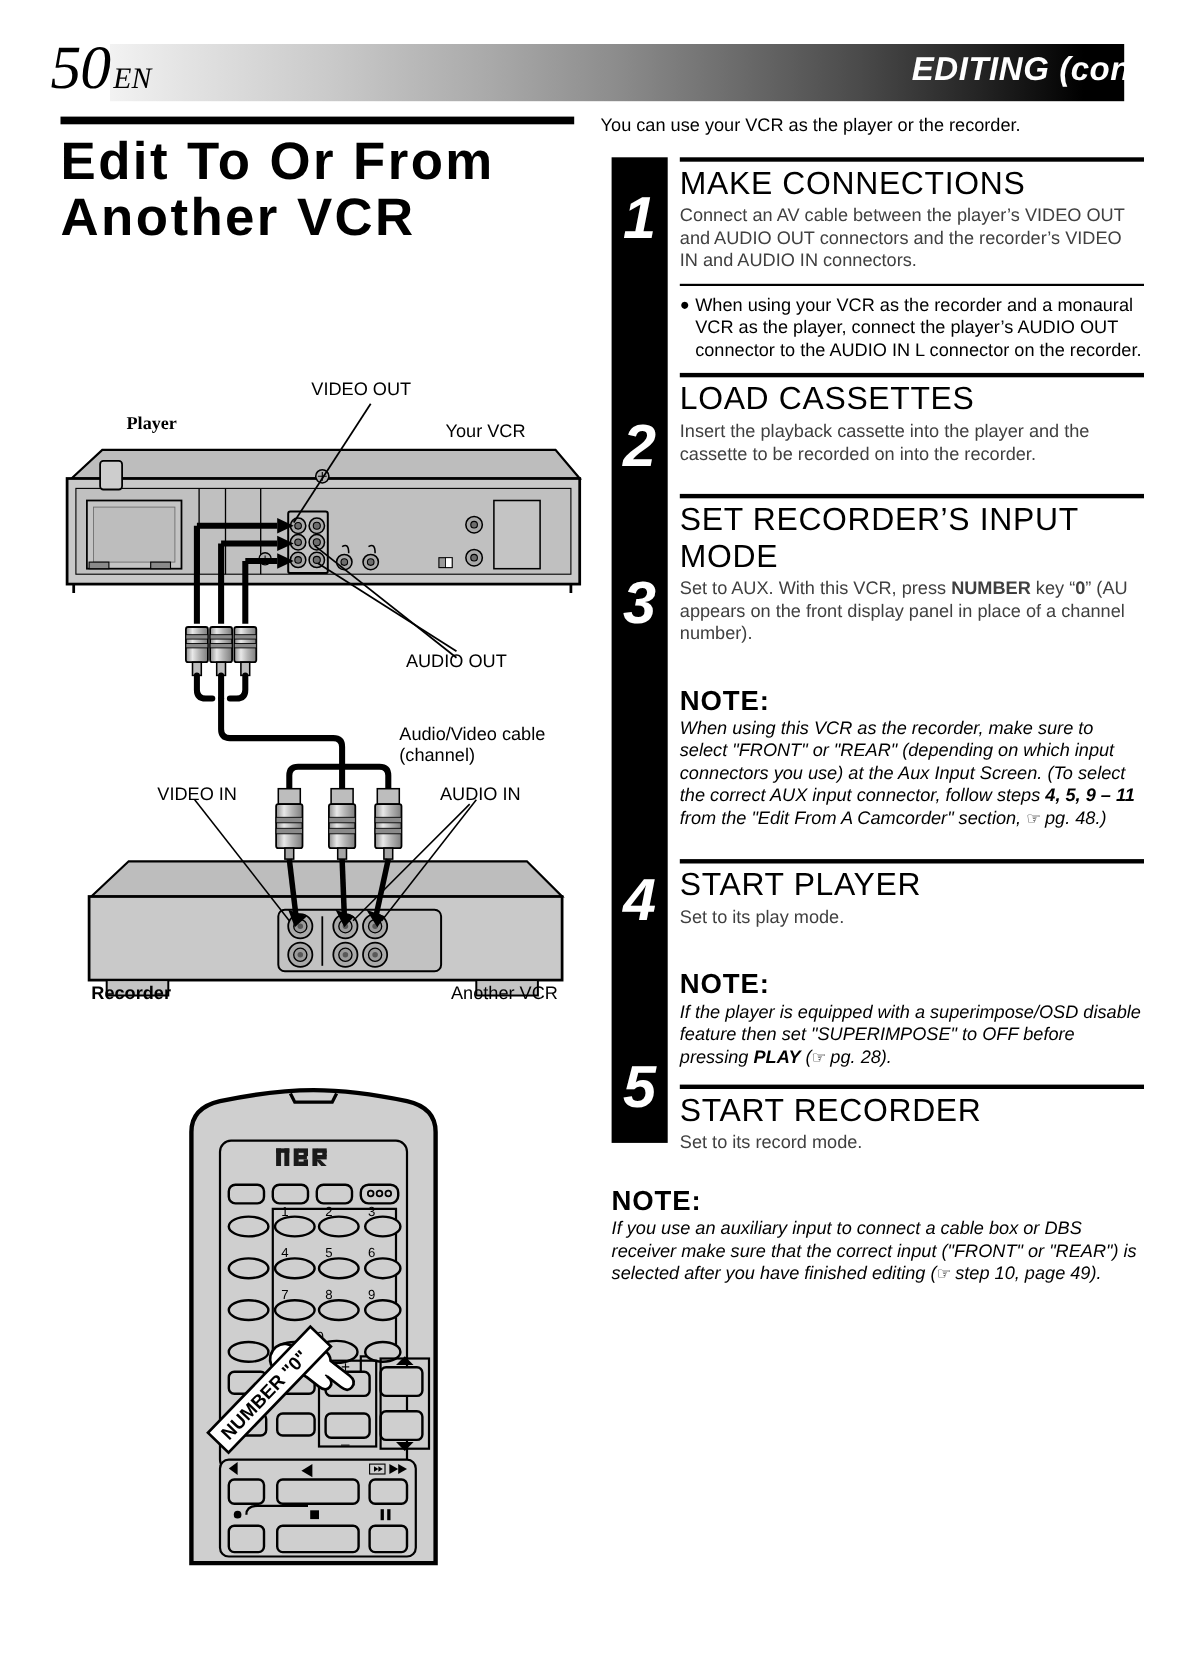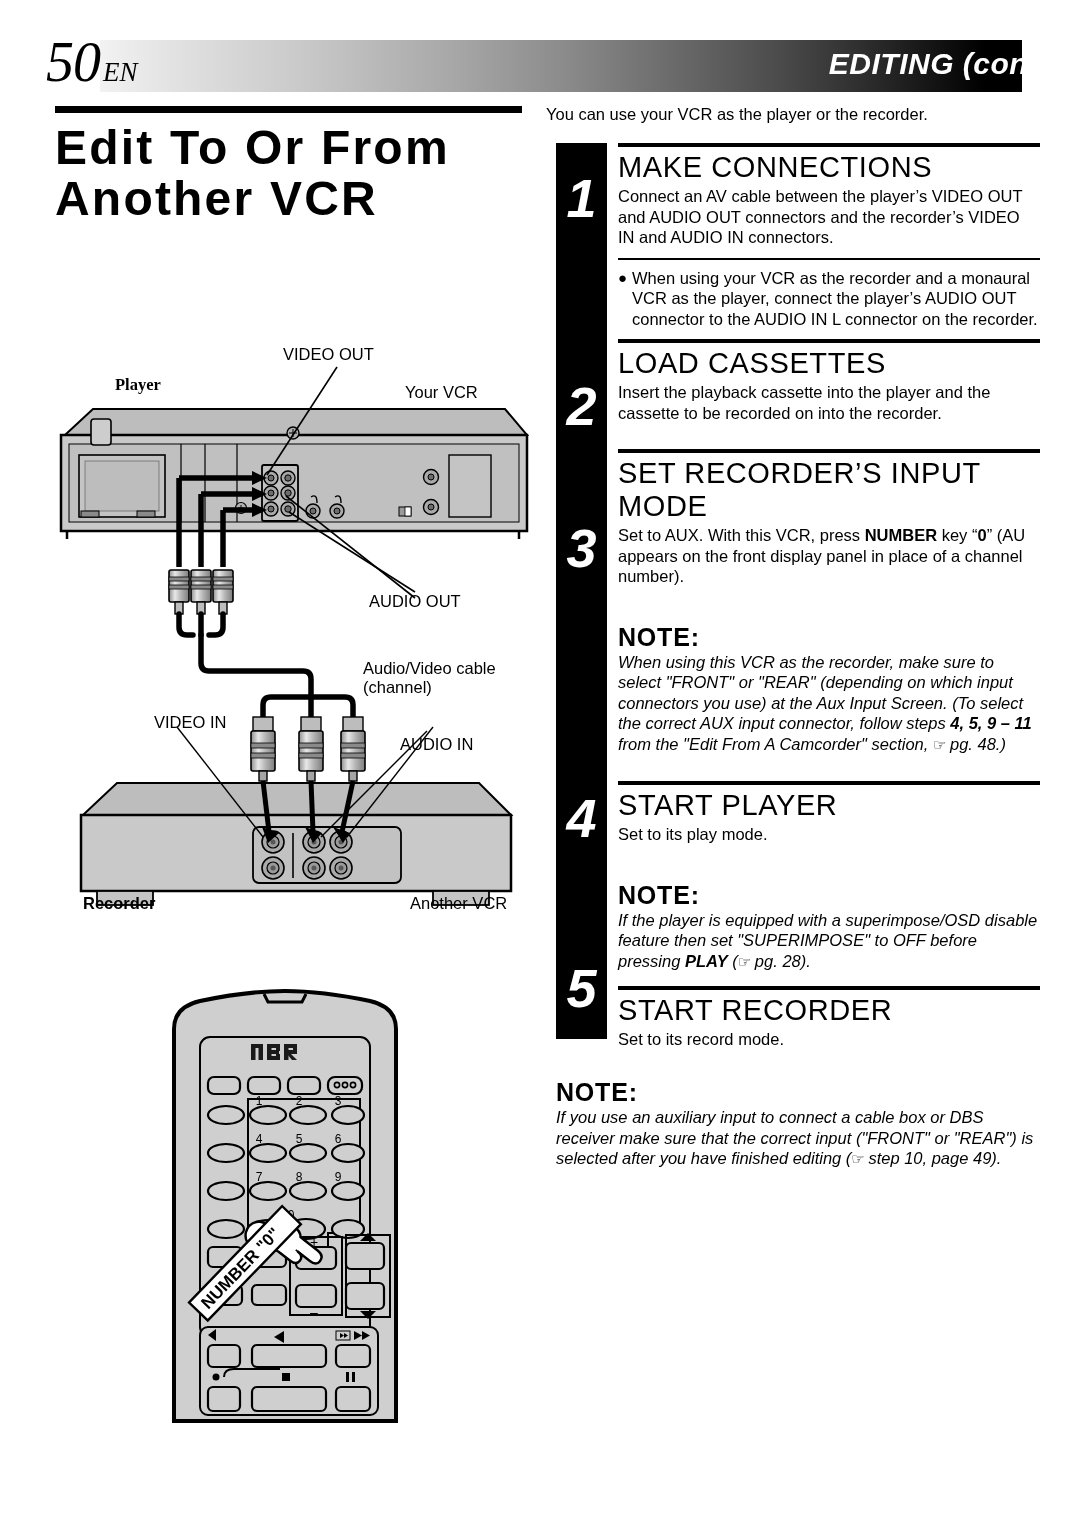--- a/index.html
+++ b/index.html
@@ -137,21 +137,21 @@
     font-size: 29px;
     line-height: 33px;
     letter-spacing: 0.6px;
     color: #000;
     margin: 4px 0 2px 0;
     font-weight: normal;
   }
   .sec-body {
     font-size: 16.5px;
     line-height: 20.5px;
-    color: #000000;
+    color: #404040;
   }
   .sec-body b { font-weight: bold; }
   .bullet-row {
     display: flex;
     font-size: 16.5px;
     line-height: 20.5px;
     color: #000;
   }
   .bullet-dot {
     width: 14px;
@@ -377,22 +377,22 @@
     <line x1="372" y1="386" x2="266" y2="492" stroke="#000" stroke-width="1.4"></line>
   </svg>
 
   
   <div class="diag-label" style="left:228px; top:0px;">VIDEO OUT</div>
   <div class="diag-label bold" style="left:60px; top:30px;font-family:Liberation Serif, serif;">Player</div>
   <div class="diag-label" style="left:350px; top:38px;">Your VCR</div>
   <div class="diag-label" style="left:314px; top:247px;">AUDIO OUT</div>
   <div class="diag-label" style="left:308px; top:314px;">Audio/Video cable</div>
   <div class="diag-label" style="left:308px; top:333px;">(channel)</div>
-  <div class="diag-label" style="left:99px; top:368px;">VIDEO IN</div>
-  <div class="diag-label" style="left:345px; top:368px;margin-top:22px;">AUDIO IN</div>
+  <div class="diag-label" style="left:88px; top:368px;">VIDEO IN</div>
+  <div class="diag-label" style="left:345px; top:368px;">AUDIO IN</div>
   <div class="diag-label bold" style="left:28px; top:549px;">Recorder</div>
   <div class="diag-label" style="left:355px; top:549px;">Another VCR</div>
 </div>
 
 <div id="remote-wrap">
   <svg width="250" height="440" viewBox="0 0 250 440">
 
     <path d="M14,44 Q14,22 40,16 Q88,6 125,6 Q162,6 210,16 Q236,22 236,44 L236,436 L14,436 Z" fill="#cfcfcf" stroke="#000" stroke-width="4"></path>
 
     <path d="M104,9 L108,17 L142,17 L146,9" fill="#cfcfcf" stroke="#000" stroke-width="3"></path>

